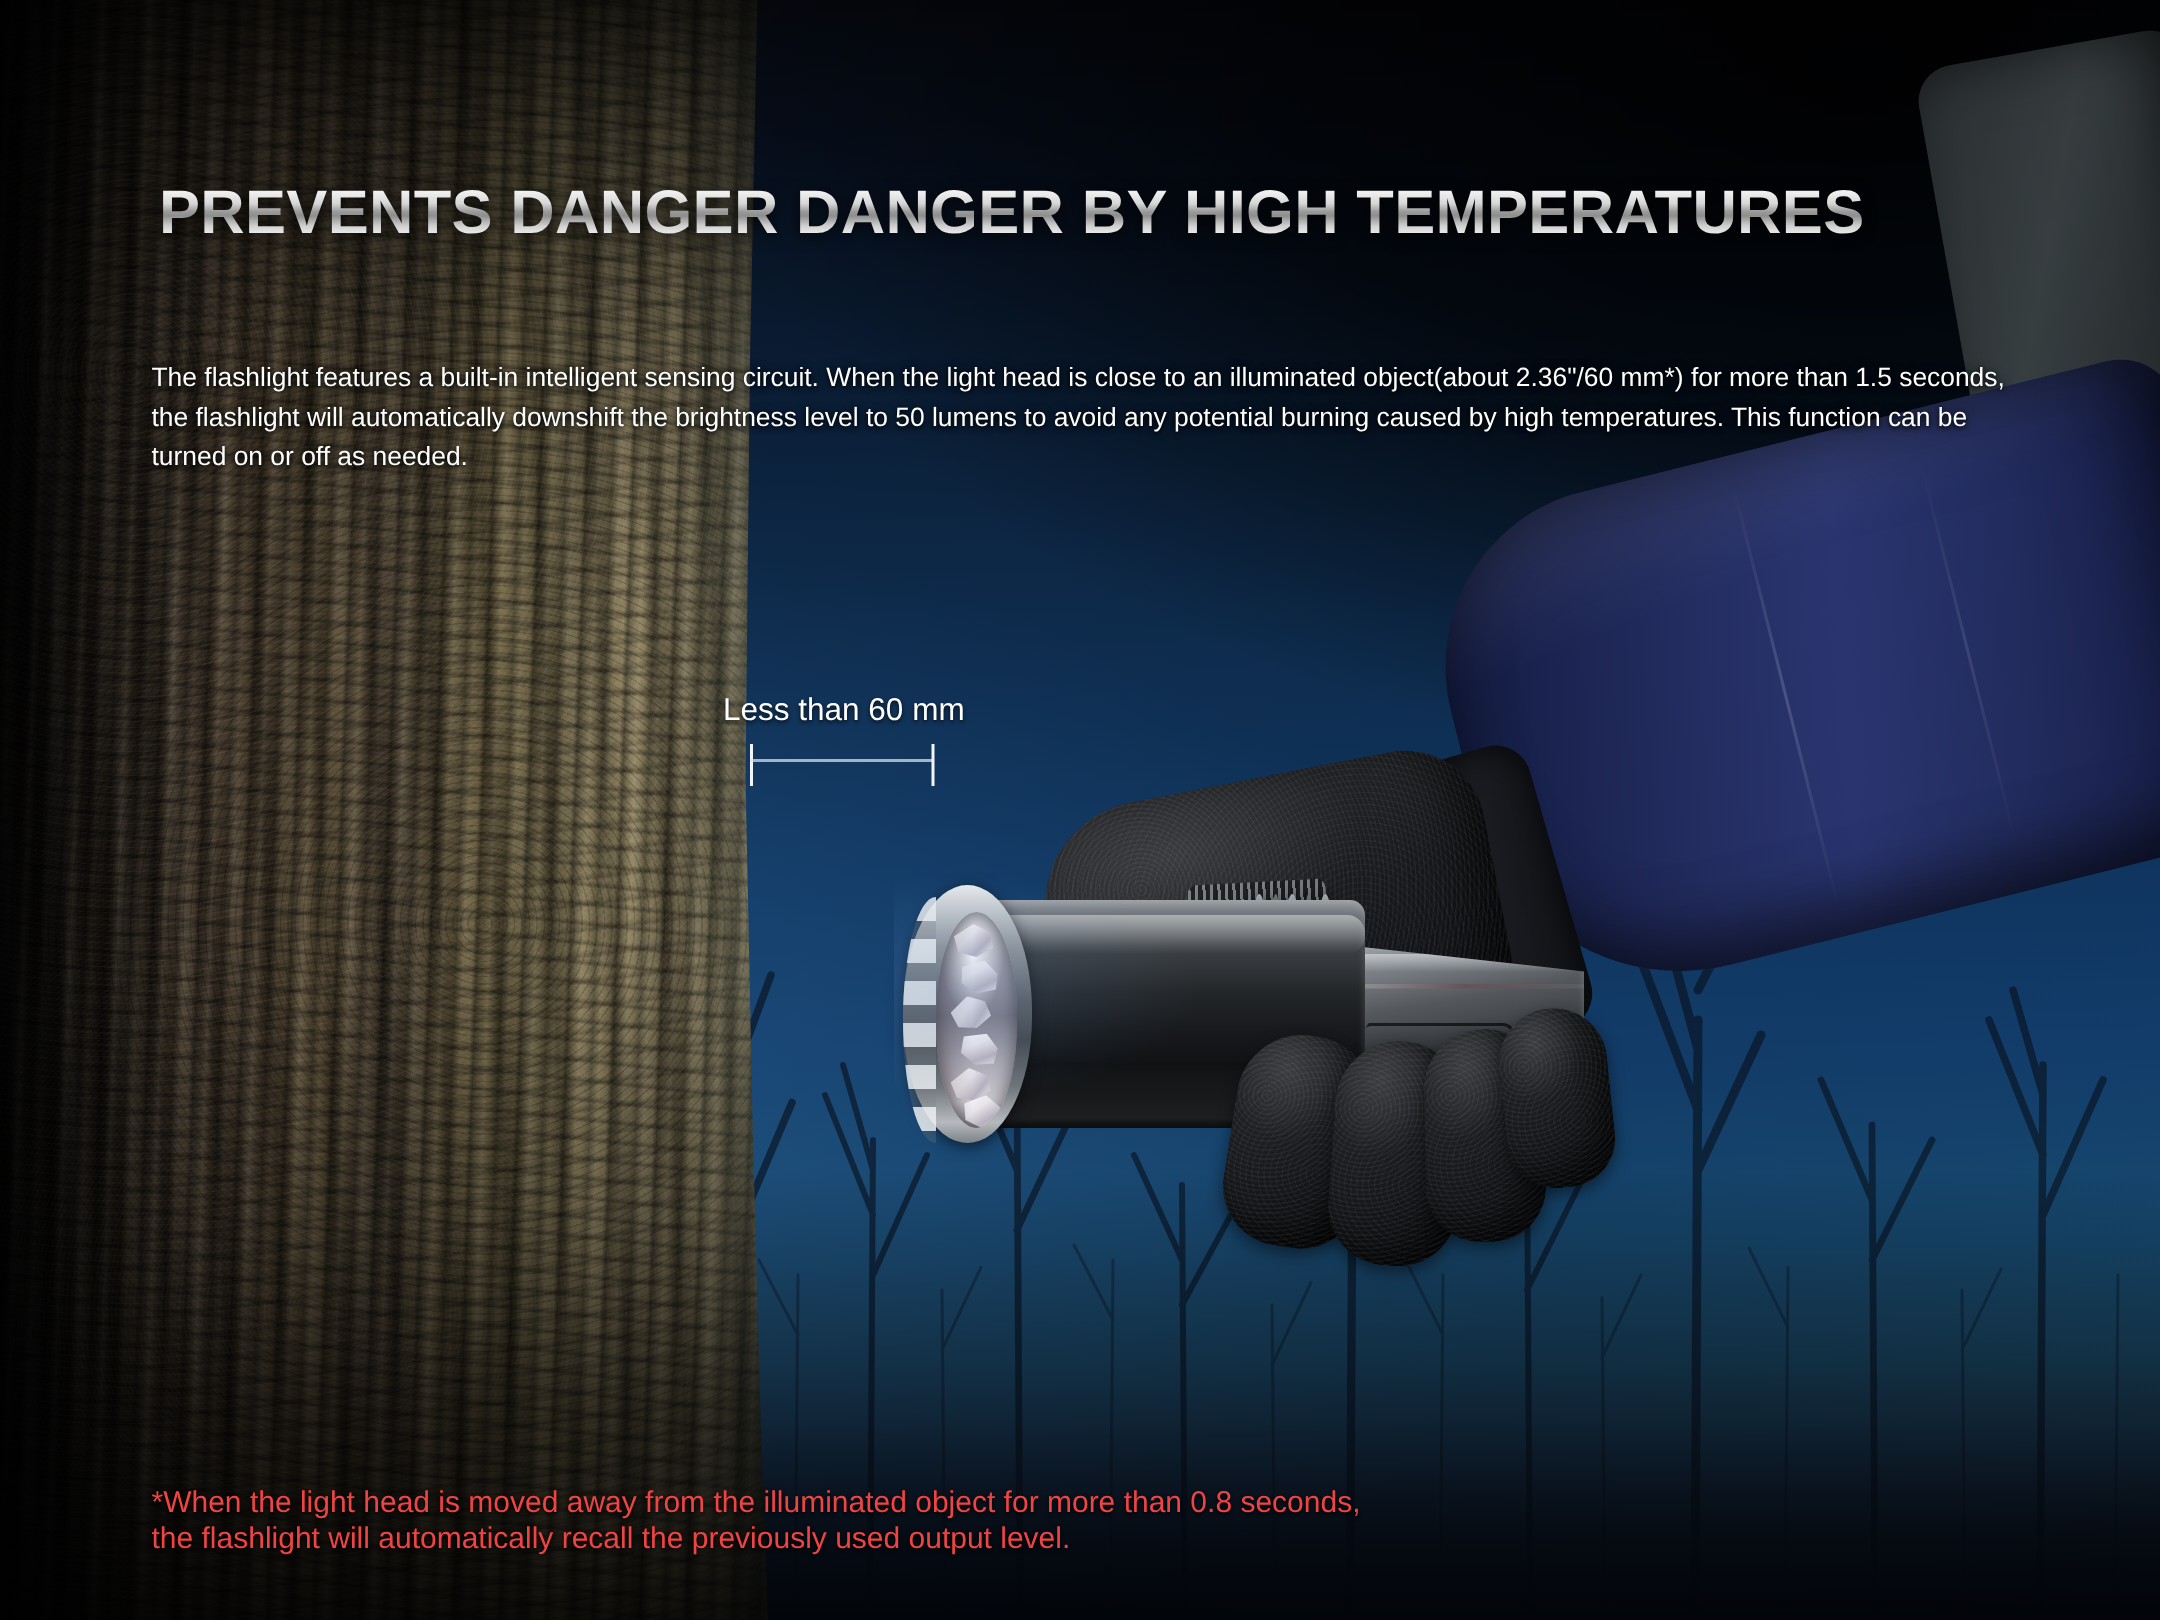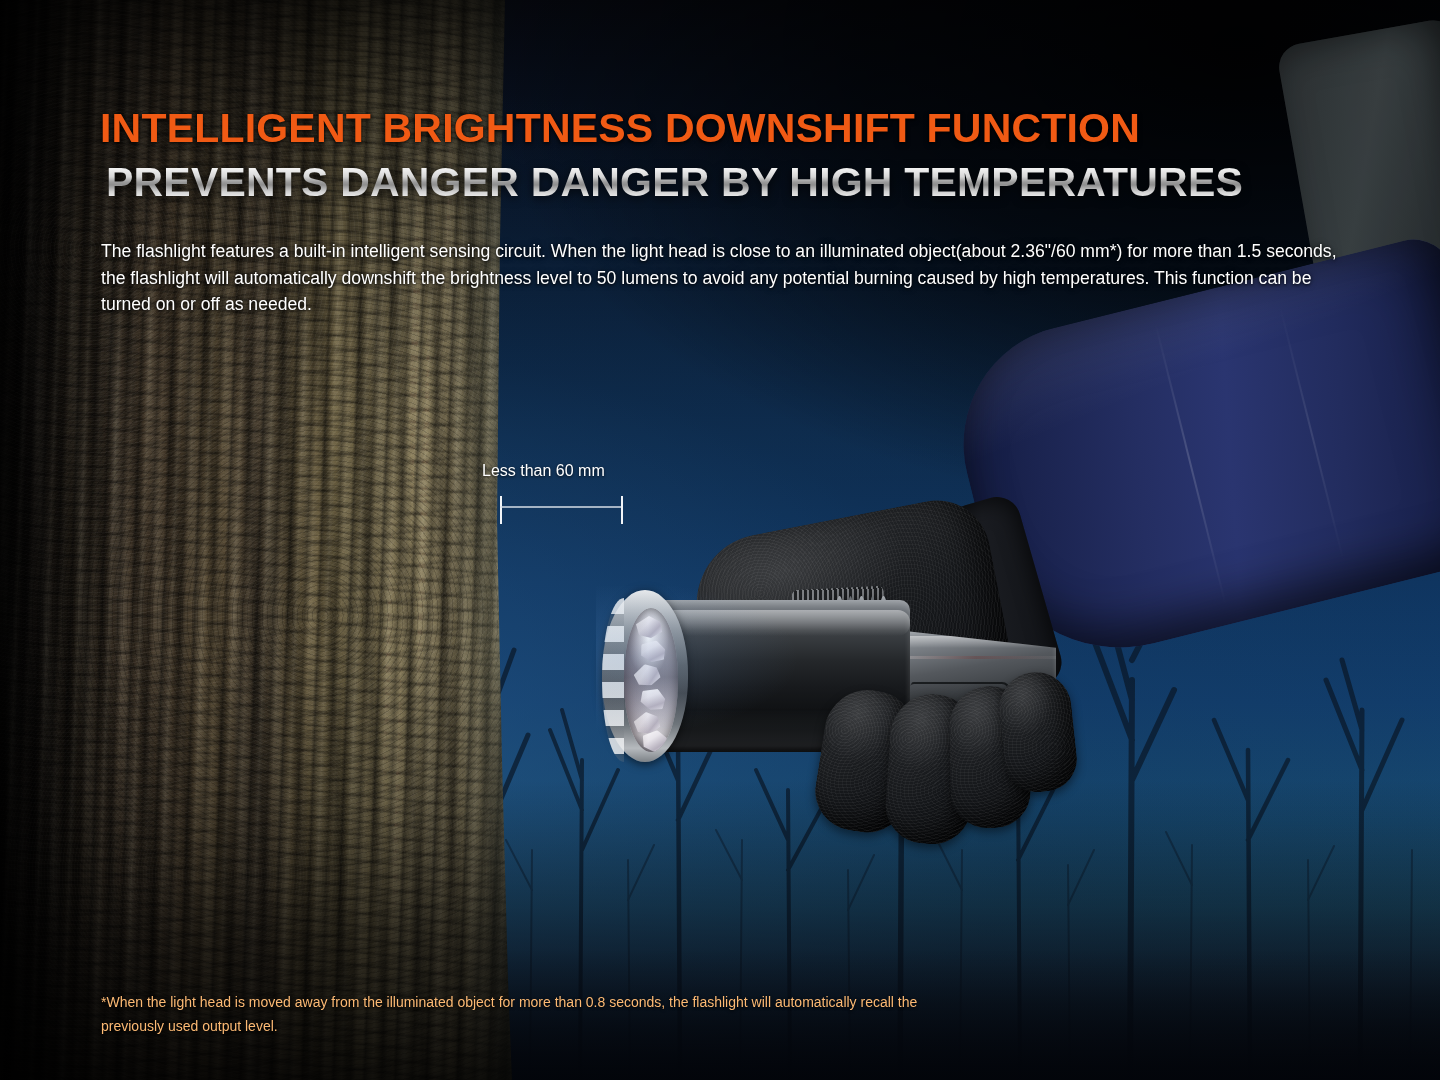--- a/index.html
+++ b/index.html
@@ -155,29 +155,29 @@
   
   .body-copy {
     position:absolute; left:101px; top:238px; width:1255px;
     font-size:17.6px; line-height:26.5px; color:#ffffff;
     text-shadow:0 1px 3px rgba(0,0,0,0.85), 0 0 6px rgba(0,0,0,0.6);
   }
 
   
   .footnote {
     position:absolute; left:101px; top:990px; width:820px;
-    font-size:14px; line-height:24px; color:#fdba74;
+    font-size:20px; line-height:24px; color:#ef4444;
     text-shadow:0 1px 3px rgba(0,0,0,0.9);
   }
 
   
   .dim { position:absolute; left:482px; top:462px; width:200px; height:70px; }
   .dim-label {
     position:absolute; left:0px; top:0px;
-    font-size:16px; color:#ffffff; white-space:nowrap;
+    font-size:21px; color:#ffffff; white-space:nowrap;
     text-shadow:0 1px 3px rgba(0,0,0,0.8);
   }
   .dim-line {
     position:absolute; left:18px; top:44px; width:122px; height:2px;
     background:rgba(222,228,236,0.72);
   }
   .dim-tick {
     position:absolute; top:34px; width:2px; height:28px;
     background:#f2f5f8;
   }
@@ -517,21 +517,20 @@
   </div>
 
   <div class="dim">
     <div class="dim-label">Less than 60 mm</div>
     <div class="dim-tick left"></div>
     <div class="dim-line"></div>
     <div class="dim-tick right"></div>
   </div>
 
   <div class="headline-wrap">
-    <div class="headline-1">INTELLIGENT BRIGHTNESS DOWNSHIFT FUNCTION</div>
     <div class="headline-2">PREVENTS DANGER DANGER BY HIGH TEMPERATURES</div>
   </div>
 
   <div class="body-copy">The flashlight features a built-in intelligent sensing circuit. When the light head is close to an illuminated object(about 2.36"/60 mm*) for more than 1.5 seconds, the flashlight will automatically downshift the brightness level to 50 lumens to avoid any potential burning caused by high temperatures. This function can be turned on or off as needed.</div>
 
   <div class="footnote">*When the light head is moved away from the illuminated object for more than 0.8 seconds, the flashlight will automatically recall the previously used output level.</div>
 
 </div>
 
 </body></html>

